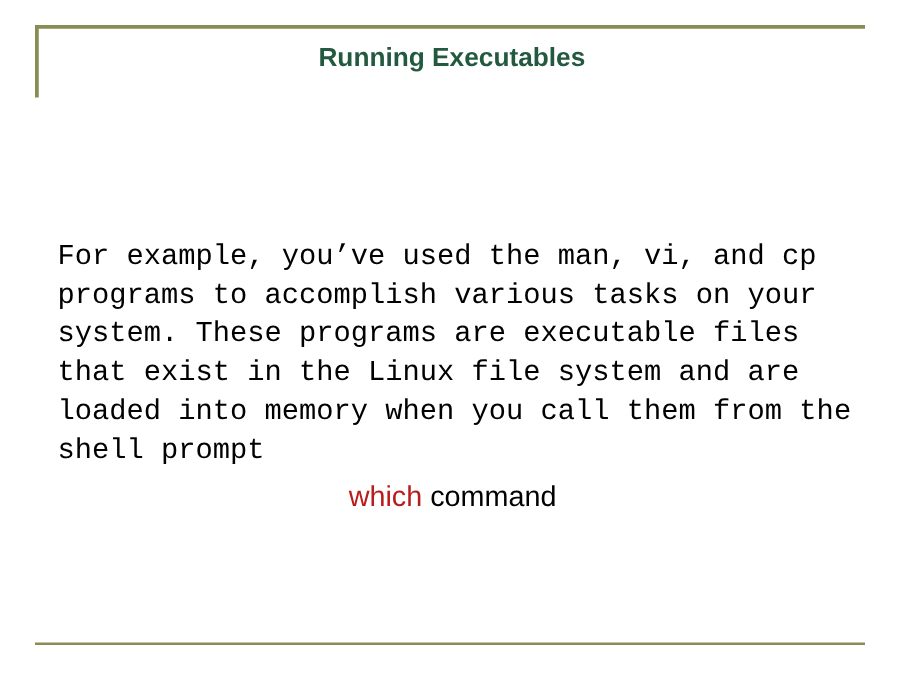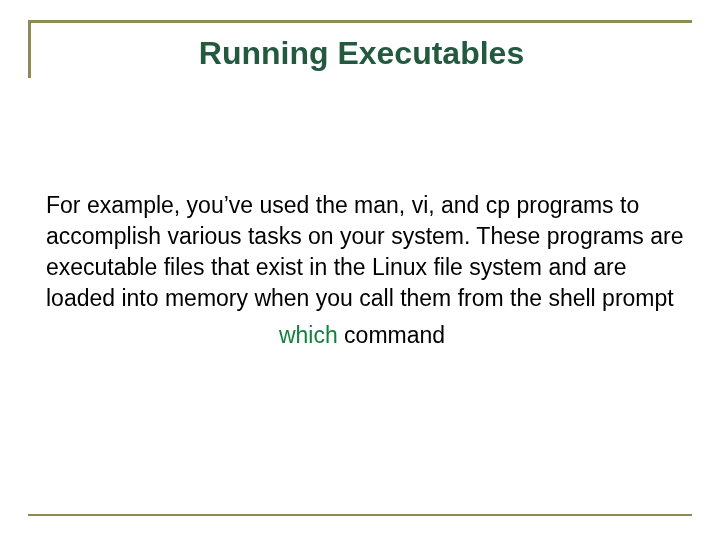--- a/index.html
+++ b/index.html
@@ -17,39 +17,39 @@
     width: 664px;
     height: 58px;
     border-top: 3px solid #8a8c54;
     border-left: 3px solid #8a8c54;
   }
   .title-text {
     position: absolute;
     left: 0; right: 0;
     top: 12px;
     text-align: center;
-    font-size: 32px;
+    font-size: 21px;
     font-weight: bold;
     color: #23593f;
   }
   .body {
     position: absolute;
     left: 38px;
     top: 190px;
     width: 648px;
     color: #000;
     font-size: 23px;
     line-height: 1.35;
   }
-  .body .indent { padding-left: 8px; }
+  .body .indent { padding-left: 8px; font-family: Liberation Mono, monospace; }
   .cmd-line {
     text-align: center;
     margin-top: 6px;
   }
-  .cmd-name { color: #15803d; }
+  .cmd-name { color: #b91c1c; }
   .cmd-suffix { color: #000; text-align: center; }
   .bottom-line {
     position: absolute;
     left: 28px;
     right: 28px;
     bottom: 24px;
     height: 0;
     border-top: 2px solid #8a8c54;
   }
 </style>

